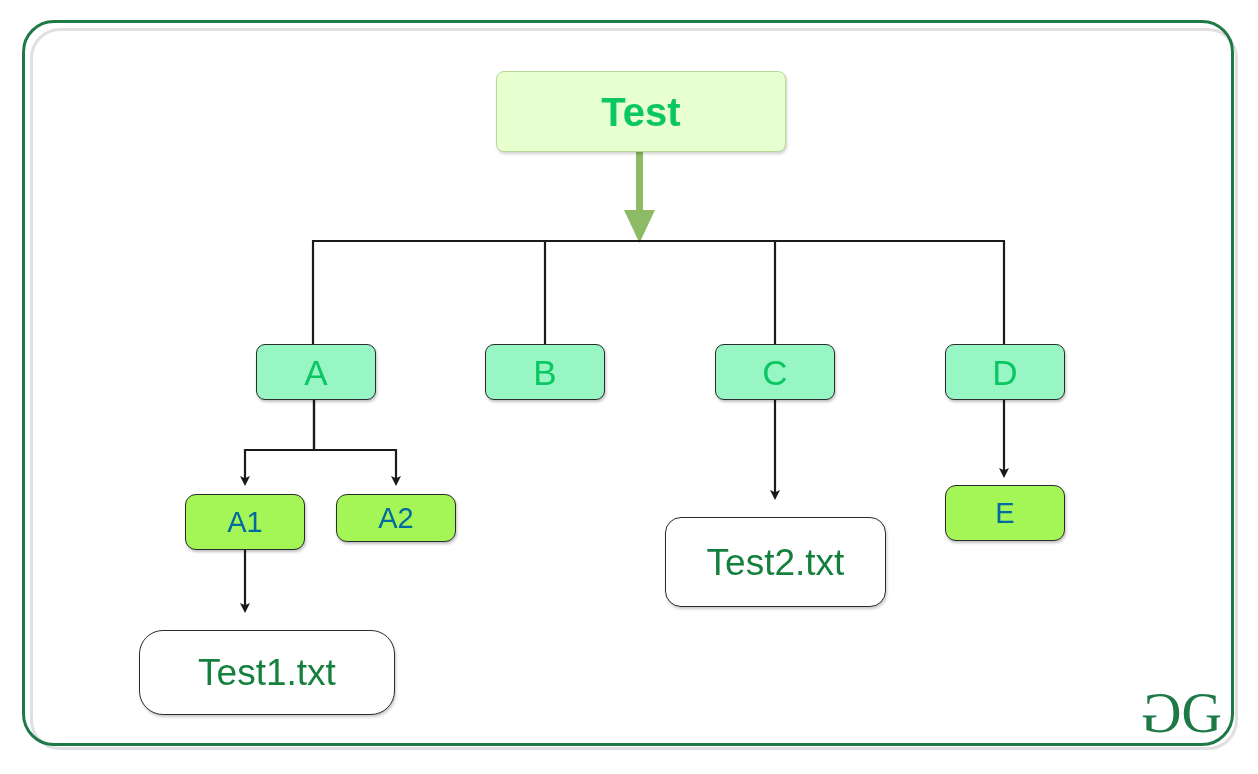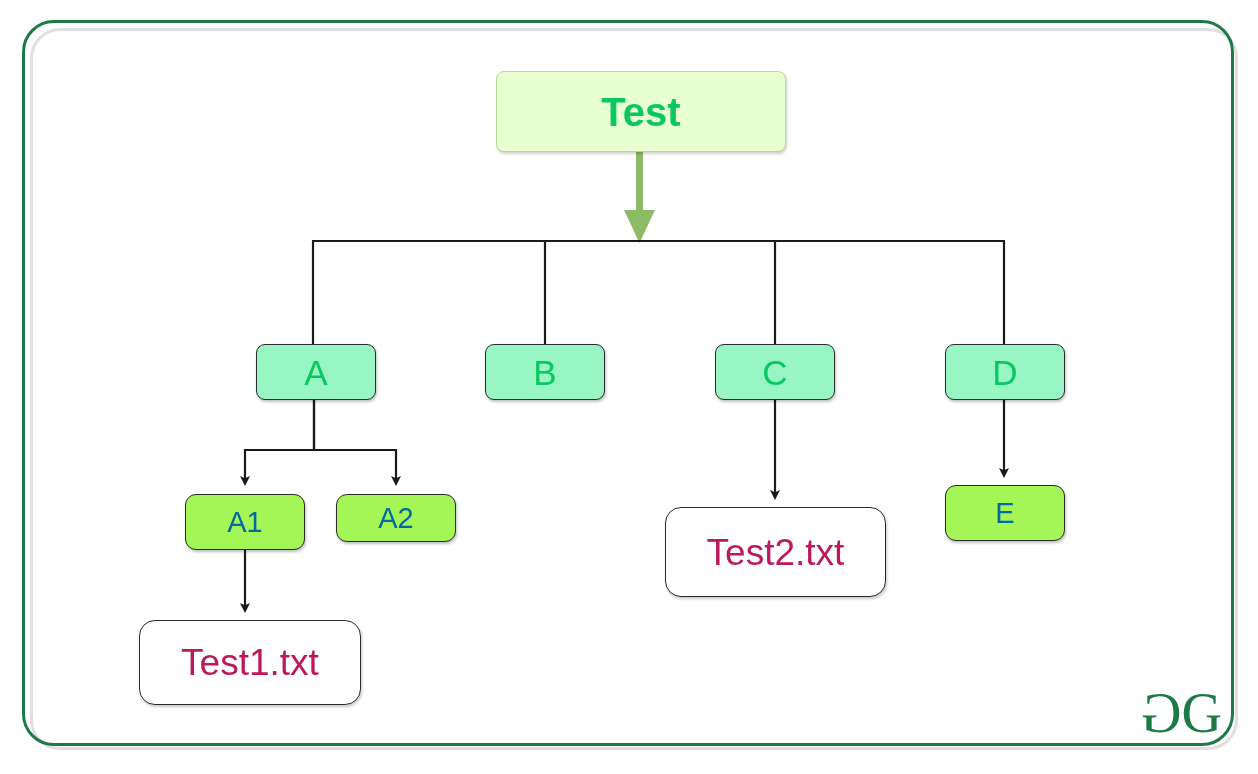--- a/index.html
+++ b/index.html
@@ -79,23 +79,24 @@
     border: 1.5px solid #2b2b2b;
     border-radius: 11px;
     color: #0369a1;
     font-size: 29px;
     box-shadow: 1px 2px 3px rgba(0,0,0,0.25);
   }
   .node-file {
     background: #ffffff;
     border: 1.5px solid #2b2b2b;
     border-radius: 16px;
-    color: #be185d;
+    color: #15803d;
     font-size: 37px;
     box-shadow: 1px 2px 3px rgba(0,0,0,0.22);
+    margin-top: 10px;
   }
   
   #logo {
     position: absolute;
     right: 38px;
     bottom: 33px;
     font-family: "Liberation Serif", serif;
     font-size: 56px;
     line-height: 1;
     color: #1d7a46;
@@ -169,21 +170,21 @@
   </div>
 
   <div class="node node-sub" style="left:336px; top:494px; width:120px; height:48px;">
     <span>A2</span>
   </div>
 
   <div class="node node-sub" style="left:945px; top:485px; width:120px; height:56px;">
     <span>E</span>
   </div>
 
-  <div class="node node-file" style="left:139px; top:620px; width:222px; height:85px;">
+  <div class="node node-file" style="left:139px; top:620px; width:256px; height:85px;border-radius:24px;">
     <span>Test1.txt</span>
   </div>
 
   <div class="node node-file" style="left:665px; top:507px; width:221px; height:90px;">
     <span>Test2.txt</span>
   </div>
 
   <div id="logo">
     <span class="glyph-rev">G</span><span>G</span>
   </div>

